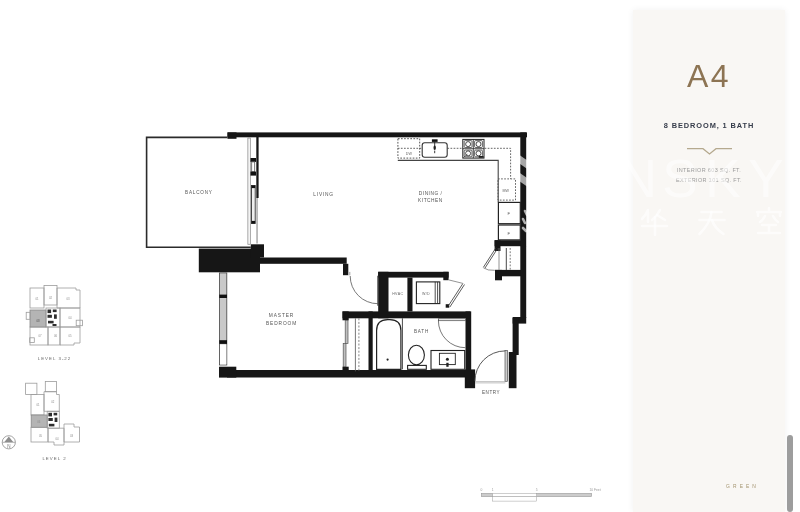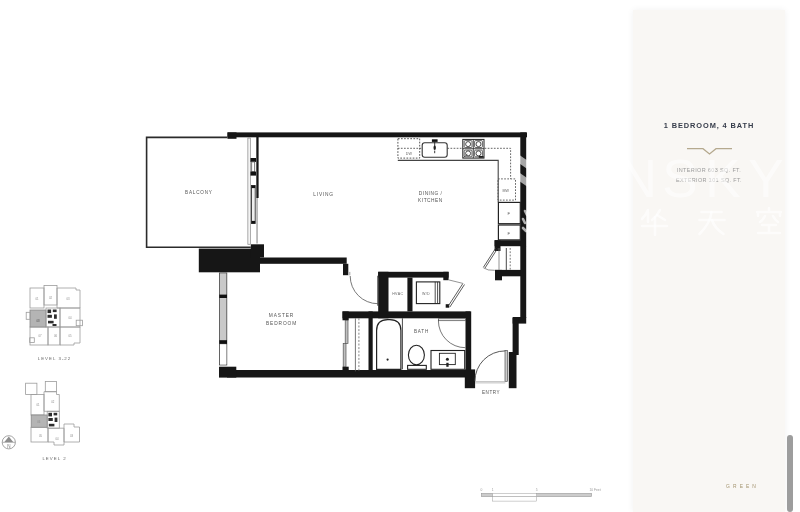--- a/index.html
+++ b/index.html
@@ -319,22 +319,23 @@
       <text x="481.4" y="491">0</text>
       <text x="492.7" y="491">1</text>
       <text x="536.6" y="491">5</text>
       <text x="595" y="491">10 Feet</text>
     </g>
   </g>
 </svg>
 
 <div id="panel">
 
-
-  <div class="bb">1 BEDROOM, 4 BATH</div>
+  <div class="a4">A4</div>
+
+  <div class="bb">8 BEDROOM, 1 BATH</div>
 
   <svg class="orn" width="152" height="12" viewBox="0 0 152 12">
     <path d="M54 3.7 H70 L76.5 9 L83 3.7 H99" fill="none" stroke="#b5a98e" stroke-width="1.2"></path>
   </svg>
 
   <div class="sq">INTERIOR 603 SQ. FT.<br>EXTERIOR 101 SQ. FT.</div>
 
   <div class="green">GREEN</div>
 </div>
 

